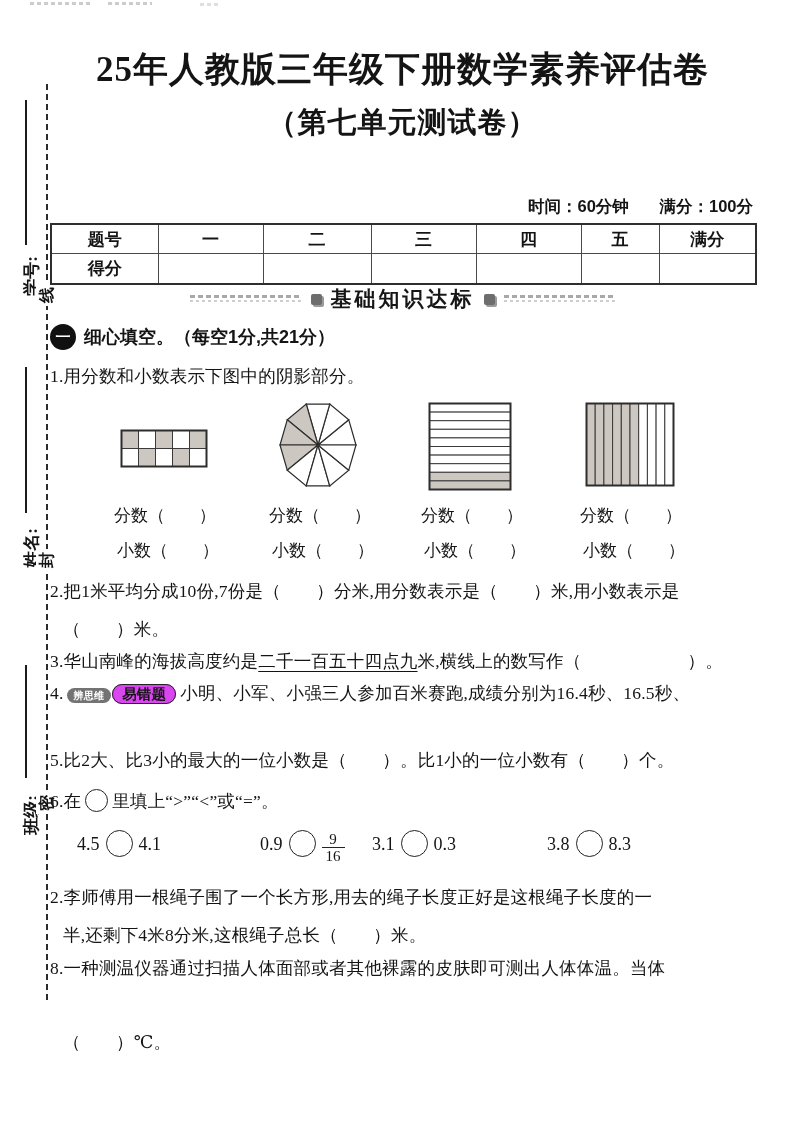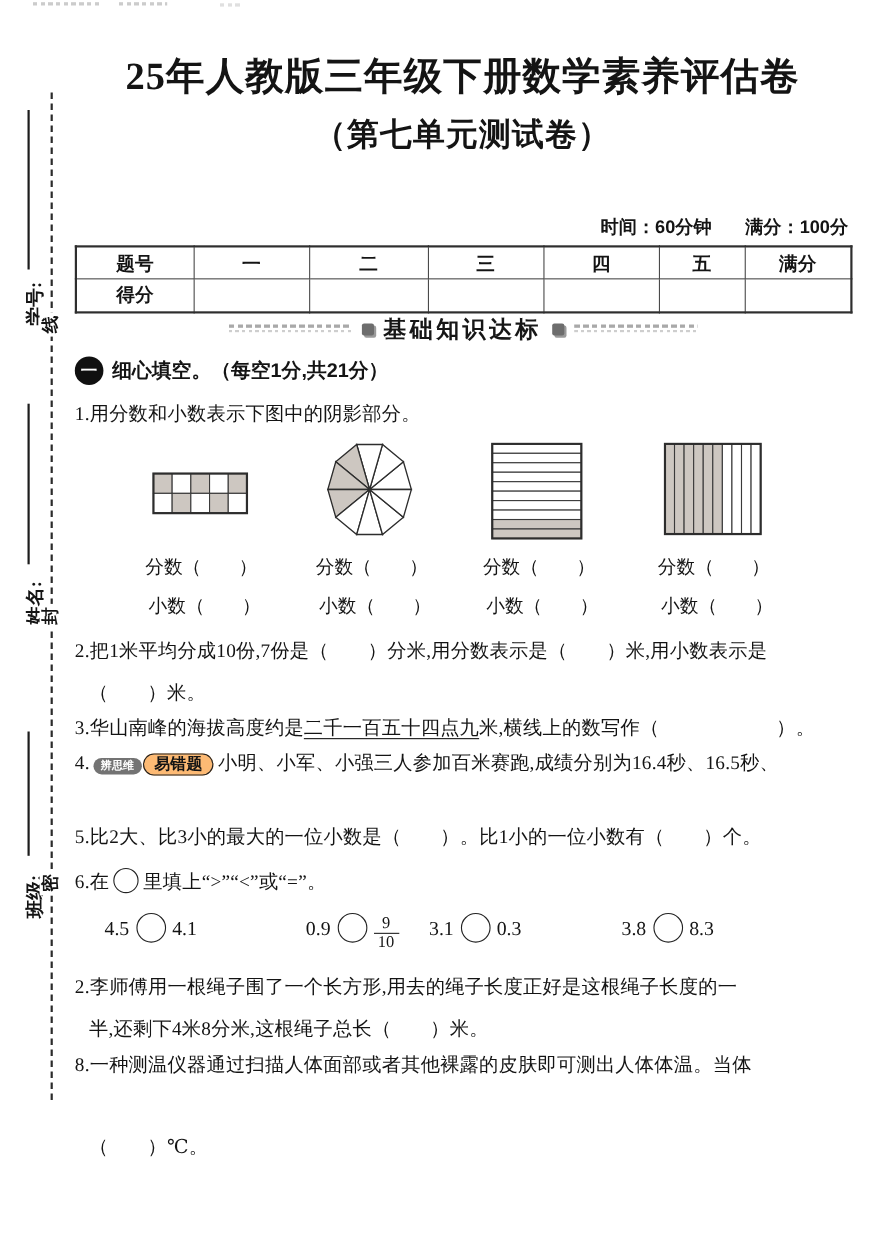--- a/index.html
+++ b/index.html
@@ -12,21 +12,21 @@
 
   
   .seal-dash{position:absolute;left:46px;top:84px;height:916px;width:0;border-left:2px dashed #2b2b2b;}
   .write-line{position:absolute;left:25px;width:2px;background:#1c1c1c;}
   .side-label{position:absolute;width:84px;height:22px;transform:rotate(-90deg);
     font-size:17px;font-weight:bold;text-align:center;white-space:nowrap;}
   .seal-char{position:absolute;width:22px;height:22px;transform:rotate(-90deg);
     font-size:16px;font-weight:bold;text-align:center;background:#fff;line-height:22px;}
 
   
-  #main{position:absolute;left:68px;top:0;width:705px;height:853px;}
+  #main{position:absolute;left:50px;top:0;width:705px;height:853px;}
 
   .title1{position:absolute;top:46px;left:0;width:100%;text-align:center;
     font-size:35px;font-weight:900;letter-spacing:1px;white-space:nowrap;}
   .title2{position:absolute;top:103px;left:0;width:100%;text-align:center;
     font-size:29px;font-weight:900;letter-spacing:1px;}
 
   .meta{position:absolute;top:196px;right:2px;font-family:"Liberation Sans","DejaVu Sans",sans-serif;
     font-weight:bold;font-size:16.5px;}
   .meta span{margin-left:26px;}
 
@@ -54,21 +54,21 @@
 
   .qline{position:absolute;font-size:17.5px;white-space:nowrap;letter-spacing:.2px;}
   .u{text-decoration:underline;text-underline-offset:4px;}
 
   .fig{position:absolute;}
   .fig-label{position:absolute;font-size:17px;white-space:nowrap;}
 
   .badge-black{font-family:"Liberation Sans","DejaVu Sans",sans-serif;font-weight:bold;
     font-size:10px;background:#737373;color:#fff;border-radius:11px;padding:2px 7px;margin:0 1px 0 3px;}
   .badge-outline{font-family:Liberation Serif, serif;font-weight:bold;
-    font-size:14.5px;border:1.6px solid #222;border-radius:11px;padding:1px 9px;background:#fdba74;margin-right:4px;}
+    font-size:14.5px;border:1.6px solid #222;border-radius:11px;padding:1px 9px;background:#d946ef;margin-right:4px;}
 
   .circle{display:inline-block;width:25px;height:25px;border:1.6px solid #222;
     border-radius:50%;margin:0 6px;vertical-align:-7px;background:#fff;}
   .circle.small{width:21px;height:21px;vertical-align:-5px;margin:0 4px;}
   .cmp{position:absolute;font-size:18px;white-space:nowrap;}
   .frac{display:inline-block;text-align:center;vertical-align:-11px;font-size:15px;line-height:1.1;}
   .frac .num{display:block;padding:0 4px;}
   .frac .den{display:block;border-top:1.5px solid #222;padding:0 4px;}
 </style>
 </head>
@@ -222,21 +222,21 @@
 
     <div class="qline" style="top:748px;left:0;">5.比2大、比3小的最大的一位小数是（　　）。比1小的一位小数有（　　）个。</div>
 
     <div class="qline" style="top:789px;left:0;">
       <span>6.在</span><span class="circle small"></span><span>里填上“&gt;”“&lt;”或“=”。</span>
     </div>
     <div class="cmp" style="top:830px;left:27px;">
       <span>4.5</span><span class="circle"></span><span>4.1</span>
     </div>
     <div class="cmp" style="top:830px;left:172px;margin-left:38px;">
-      <span>0.9</span><span class="circle"></span><span class="frac"><span class="num">9</span><span class="den">10</span></span>
+      <span>0.9</span><span class="circle"></span><span class="frac"><span class="num">9</span><span class="den">16</span></span>
     </div>
     <div class="cmp" style="top:830px;left:322px;">
       <span>3.1</span><span class="circle"></span><span>0.3</span>
     </div>
     <div class="cmp" style="top:830px;left:497px;">
       <span>3.8</span><span class="circle"></span><span>8.3</span>
     </div>
 
     <div class="qline" style="top:885px;left:0;">2.李师傅用一根绳子围了一个长方形,用去的绳子长度正好是这根绳子长度的一</div>
     <div class="qline" style="top:923px;left:13px;">半,还剩下4米8分米,这根绳子总长（　　）米。</div>

